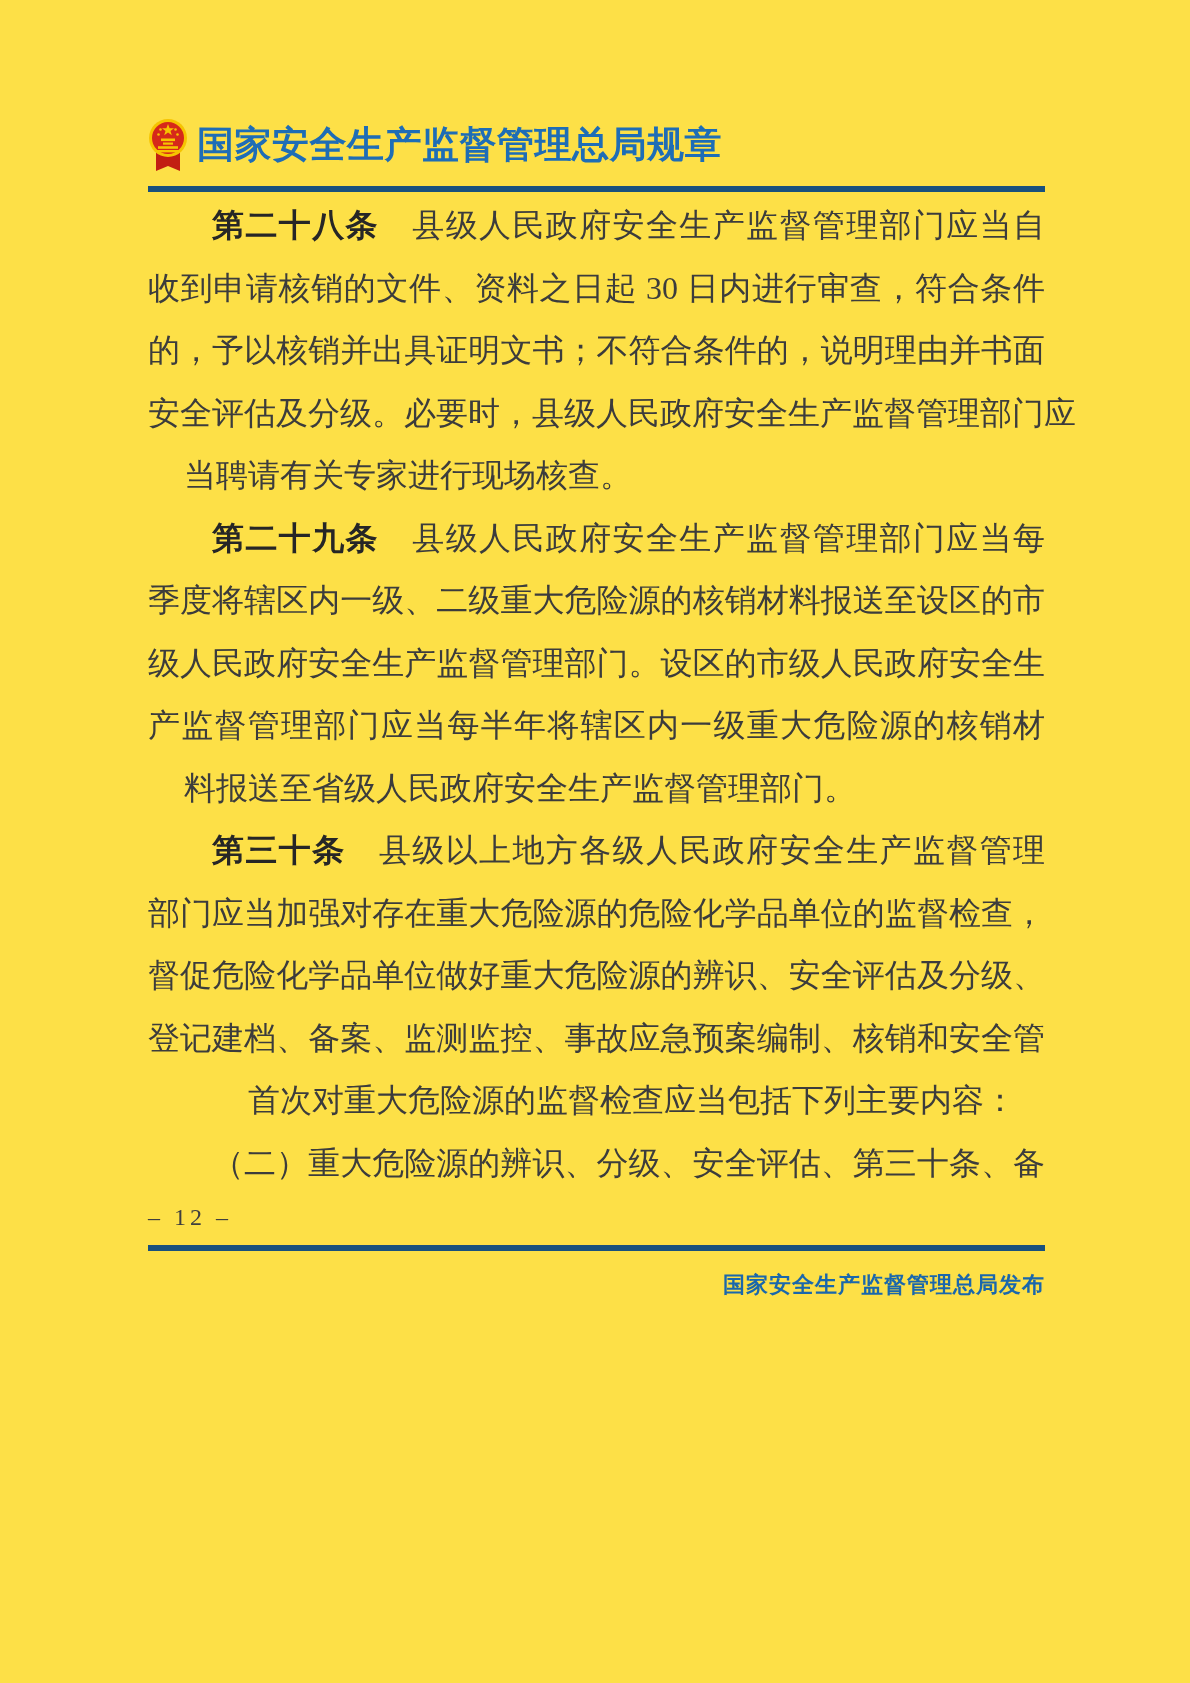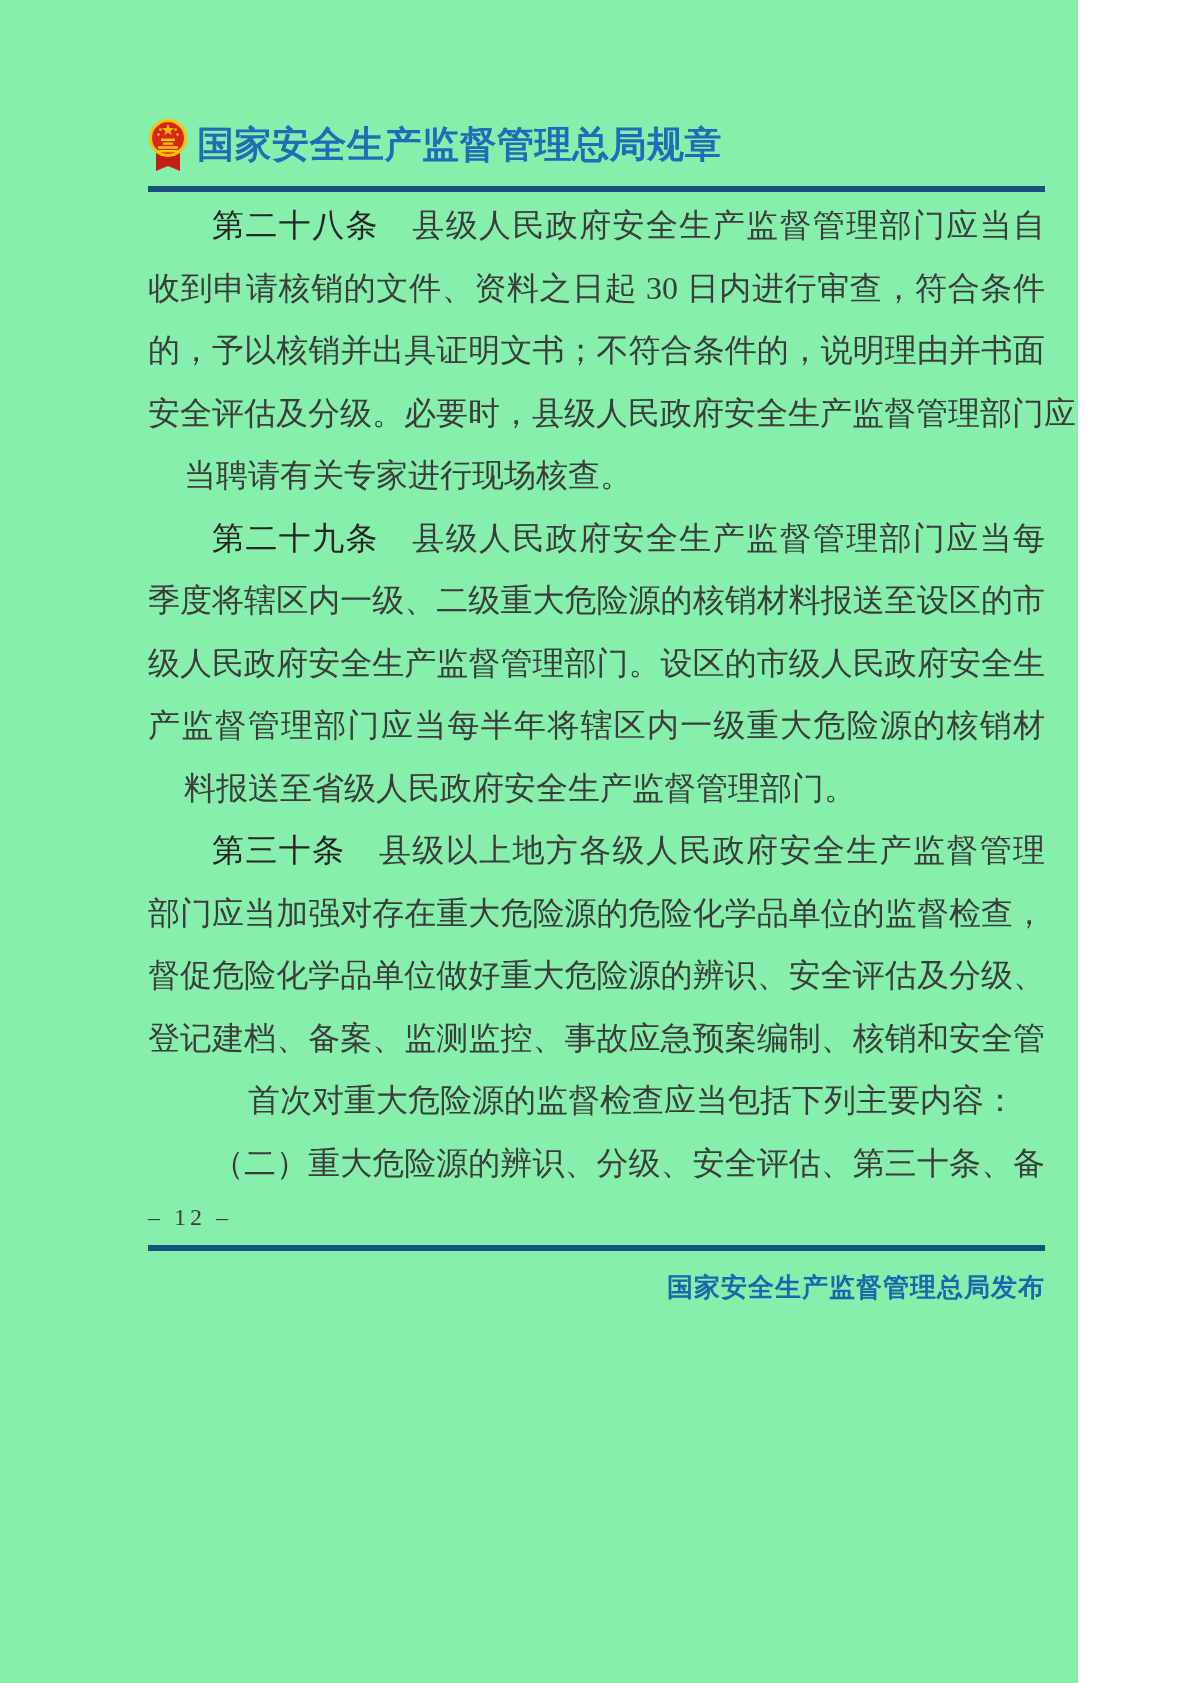--- a/index.html
+++ b/index.html
@@ -1,23 +1,23 @@
 <!DOCTYPE html>
 <html><head>
 <meta charset="utf-8">
 <style>
   * { margin: 0; padding: 0; box-sizing: border-box; }
   html, body { background: #ffffff; }
   body { font-family: "Liberation Serif", "DejaVu Serif", serif; }
 
   .page {
     position: relative;
-    width: 1078px;
+    width: 1190px;
     height: 1683px;
-    background: #86efac;
+    background: #fde047;
     overflow: hidden;
   }
 
   .content {
     position: absolute;
     left: 148px;
     top: 0;
     width: 897px;
   }
 
@@ -55,40 +55,40 @@
     text-align: justify;
     text-align-last: justify;
     white-space: nowrap;
   }
   .line.indent { text-indent: 2em; }
   .line.last {
     text-align: left;
     text-align-last: left;
     margin-left: 36px;
   }
-  .head { font-weight: 400; color: #262626; }
+  .head { font-weight: 700; color: #262626; }
 
   
   .page-number {
     margin-top: 10px;
     font-size: 24px;
     color: #3f3f3f;
     letter-spacing: 4px;
   }
 
   
   .footer-rule {
     margin-top: 14px;
     height: 6px;
     background: #19517d;
   }
   .publisher {
     margin-top: 19px;
     text-align: right;
-    font-size: 26px;
+    font-size: 22px;
     font-weight: 700;
     color: #1a67ac;
     letter-spacing: 1px;
   }
 </style>
 </head>
 <body>
 
 <div class="page">
   <div class="content">

